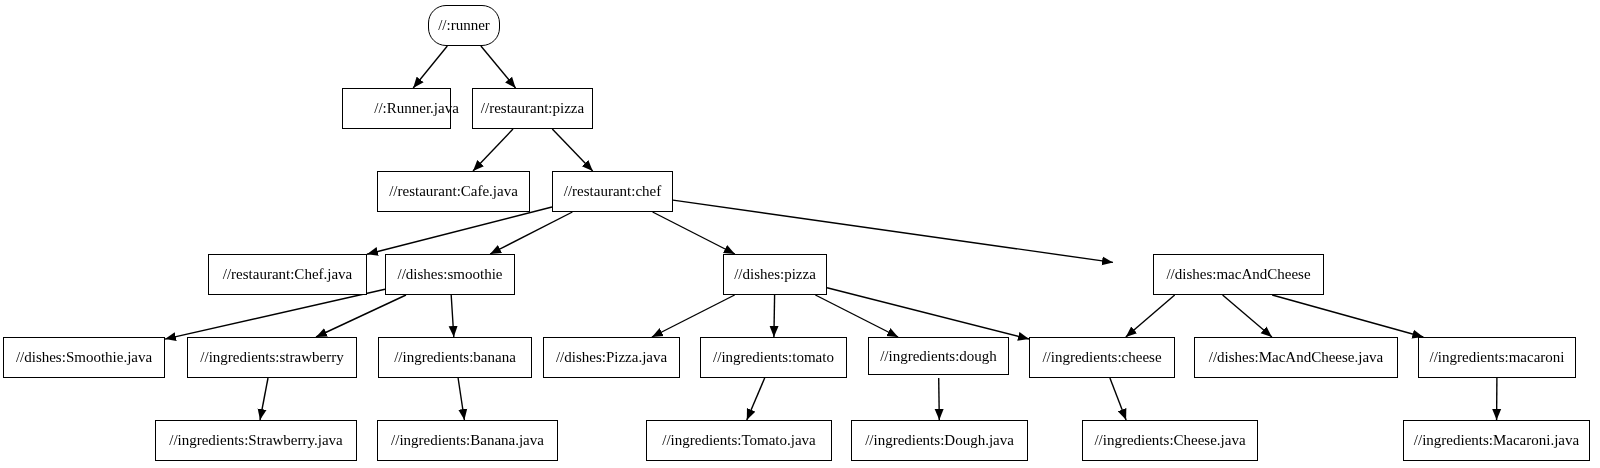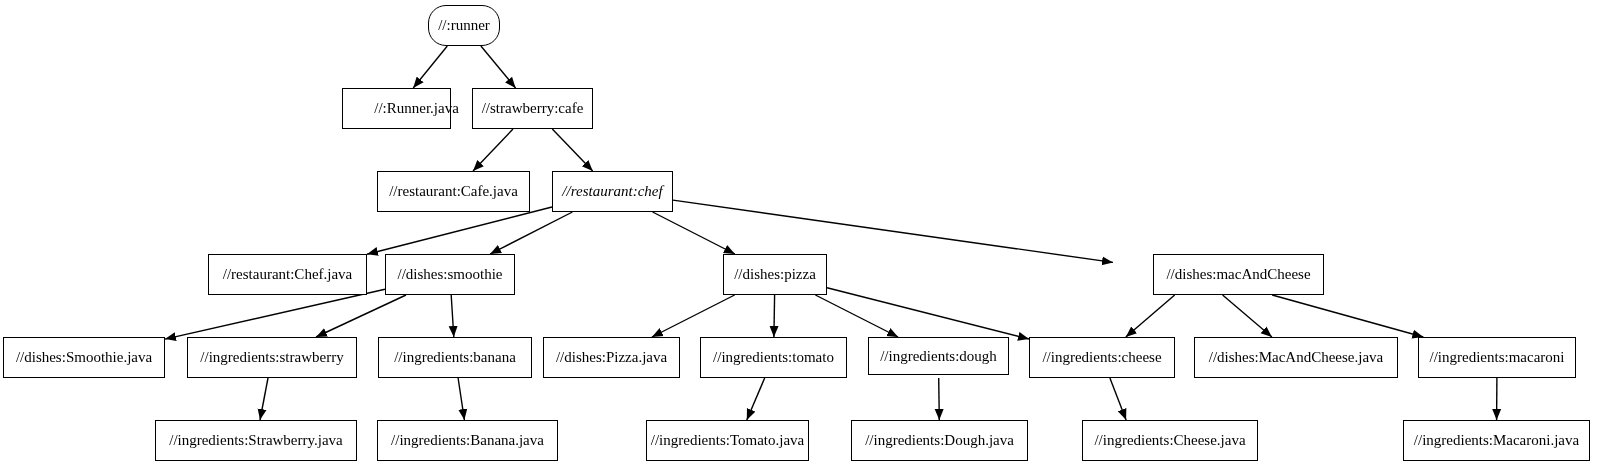--- a/index.html
+++ b/index.html
@@ -68,36 +68,36 @@
         <line x1="1109.9" y1="378.0" x2="1126.1" y2="420.0" stroke="#000000" stroke-width="1.4" marker-end="url(#arrowhead)"></line>
         <line x1="1174.7" y1="295.0" x2="1125.8" y2="337.0" stroke="#000000" stroke-width="1.4" marker-end="url(#arrowhead)"></line>
         <line x1="1222.6" y1="295.0" x2="1271.9" y2="337.0" stroke="#000000" stroke-width="1.4" marker-end="url(#arrowhead)"></line>
         <line x1="1272.2" y1="295.0" x2="1423.3" y2="337.0" stroke="#000000" stroke-width="1.4" marker-end="url(#arrowhead)"></line>
         <line x1="1496.9" y1="378.0" x2="1496.6" y2="420.0" stroke="#000000" stroke-width="1.4" marker-end="url(#arrowhead)"></line>
       </g>
   </svg>
   <div id="nodes-layer">
       <div class="node" style="left: 428px; top: 5px; width: 72px; height: 41px; border-radius: 18px;">//:runner</div>
       <div class="node" style="left: 342px; top: 88px; width: 109px; height: 41px; padding-left: 40px;">//:Runner.java</div>
-      <div class="node" style="left: 472px; top: 88px; width: 121px; height: 41px;">//strawberry:cafe</div>
+      <div class="node" style="left: 472px; top: 88px; width: 121px; height: 41px;">//restaurant:pizza</div>
       <div class="node" style="left: 377px; top: 171px; width: 153px; height: 41px;">//restaurant:Cafe.java</div>
-      <div class="node" style="left: 552px; top: 171px; width: 121px; height: 41px; font-style: italic;">//restaurant:chef</div>
+      <div class="node" style="left: 552px; top: 171px; width: 121px; height: 41px;">//restaurant:chef</div>
       <div class="node" style="left: 208px; top: 254px; width: 159px; height: 41px;">//restaurant:Chef.java</div>
       <div class="node" style="left: 385px; top: 254px; width: 130px; height: 41px;">//dishes:smoothie</div>
       <div class="node" style="left: 723px; top: 254px; width: 104px; height: 41px;">//dishes:pizza</div>
       <div class="node" style="left: 1113px; top: 254px; width: 171px; height: 41px; margin-left: 40px;">//dishes:macAndCheese</div>
       <div class="node" style="left: 3px; top: 337px; width: 162px; height: 41px;">//dishes:Smoothie.java</div>
       <div class="node" style="left: 187px; top: 337px; width: 170px; height: 41px;">//ingredients:strawberry</div>
       <div class="node" style="left: 378px; top: 337px; width: 154px; height: 41px;">//ingredients:banana</div>
       <div class="node" style="left: 543px; top: 337px; width: 137px; height: 41px;">//dishes:Pizza.java</div>
       <div class="node" style="left: 700px; top: 337px; width: 147px; height: 41px;">//ingredients:tomato</div>
       <div class="node" style="left: 868px; top: 337px; width: 141px; height: 38px;">//ingredients:dough</div>
       <div class="node" style="left: 1029px; top: 337px; width: 146px; height: 41px;">//ingredients:cheese</div>
       <div class="node" style="left: 1194px; top: 337px; width: 204px; height: 41px;">//dishes:MacAndCheese.java</div>
       <div class="node" style="left: 1418px; top: 337px; width: 158px; height: 41px;">//ingredients:macaroni</div>
       <div class="node" style="left: 155px; top: 420px; width: 202px; height: 41px;">//ingredients:Strawberry.java</div>
       <div class="node" style="left: 377px; top: 420px; width: 181px; height: 41px;">//ingredients:Banana.java</div>
-      <div class="node" style="left: 646px; top: 420px; width: 163px; height: 41px;">//ingredients:Tomato.java</div>
+      <div class="node" style="left: 646px; top: 420px; width: 186px; height: 41px;">//ingredients:Tomato.java</div>
       <div class="node" style="left: 851px; top: 420px; width: 177px; height: 41px;">//ingredients:Dough.java</div>
       <div class="node" style="left: 1046px; top: 420px; width: 176px; height: 41px; margin-left: 36px;">//ingredients:Cheese.java</div>
       <div class="node" style="left: 1403px; top: 420px; width: 187px; height: 41px;">//ingredients:Macaroni.java</div>
     </div>
 </div>
 
 </body></html>

